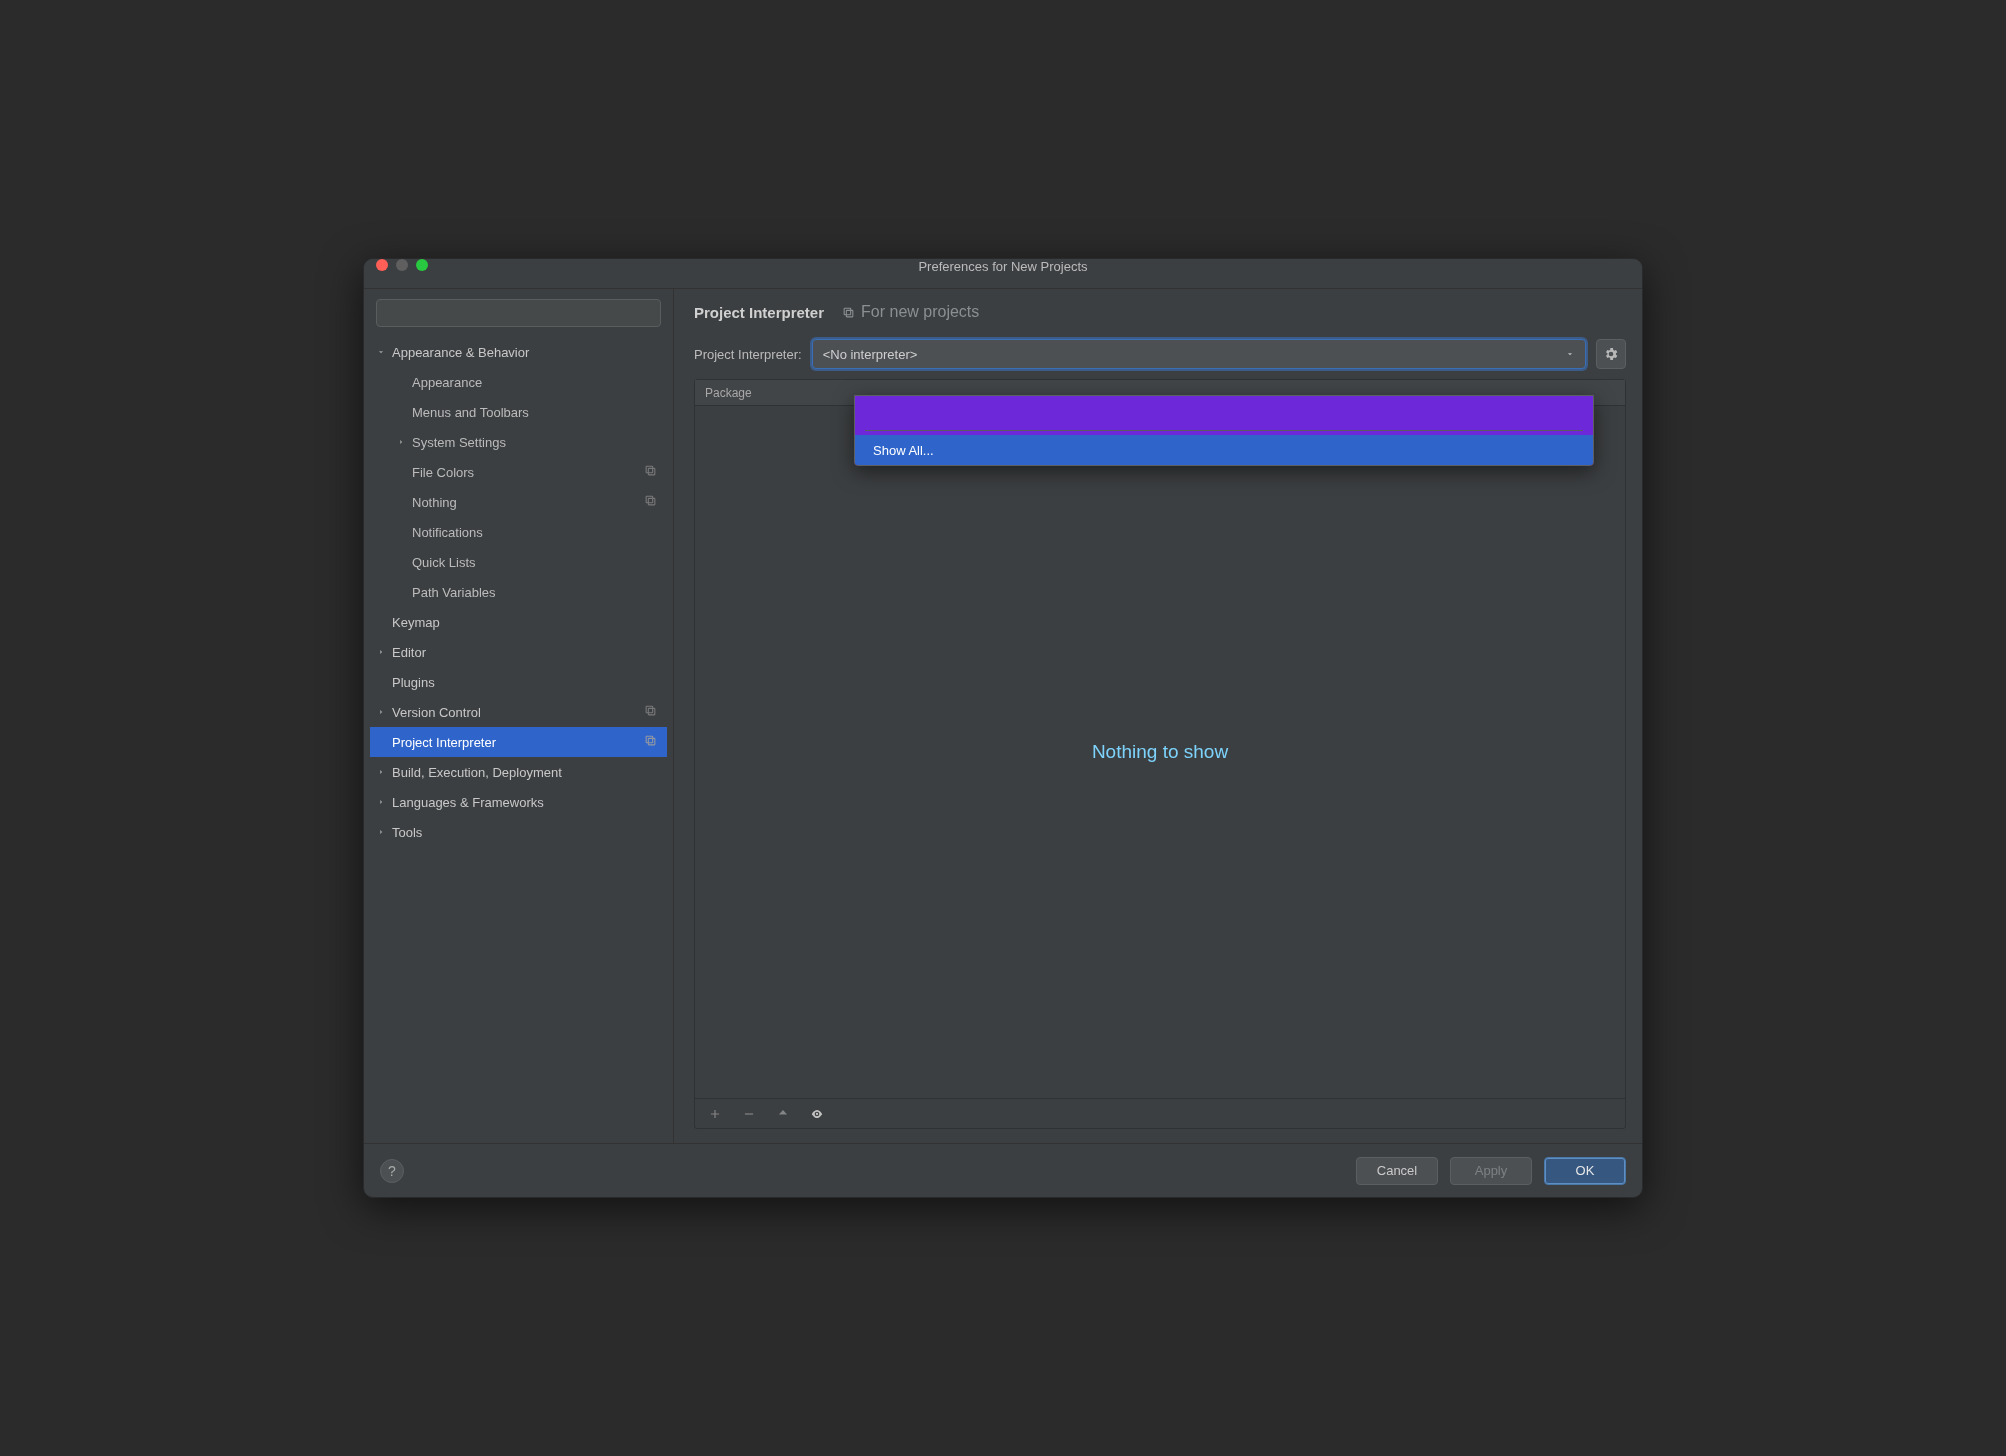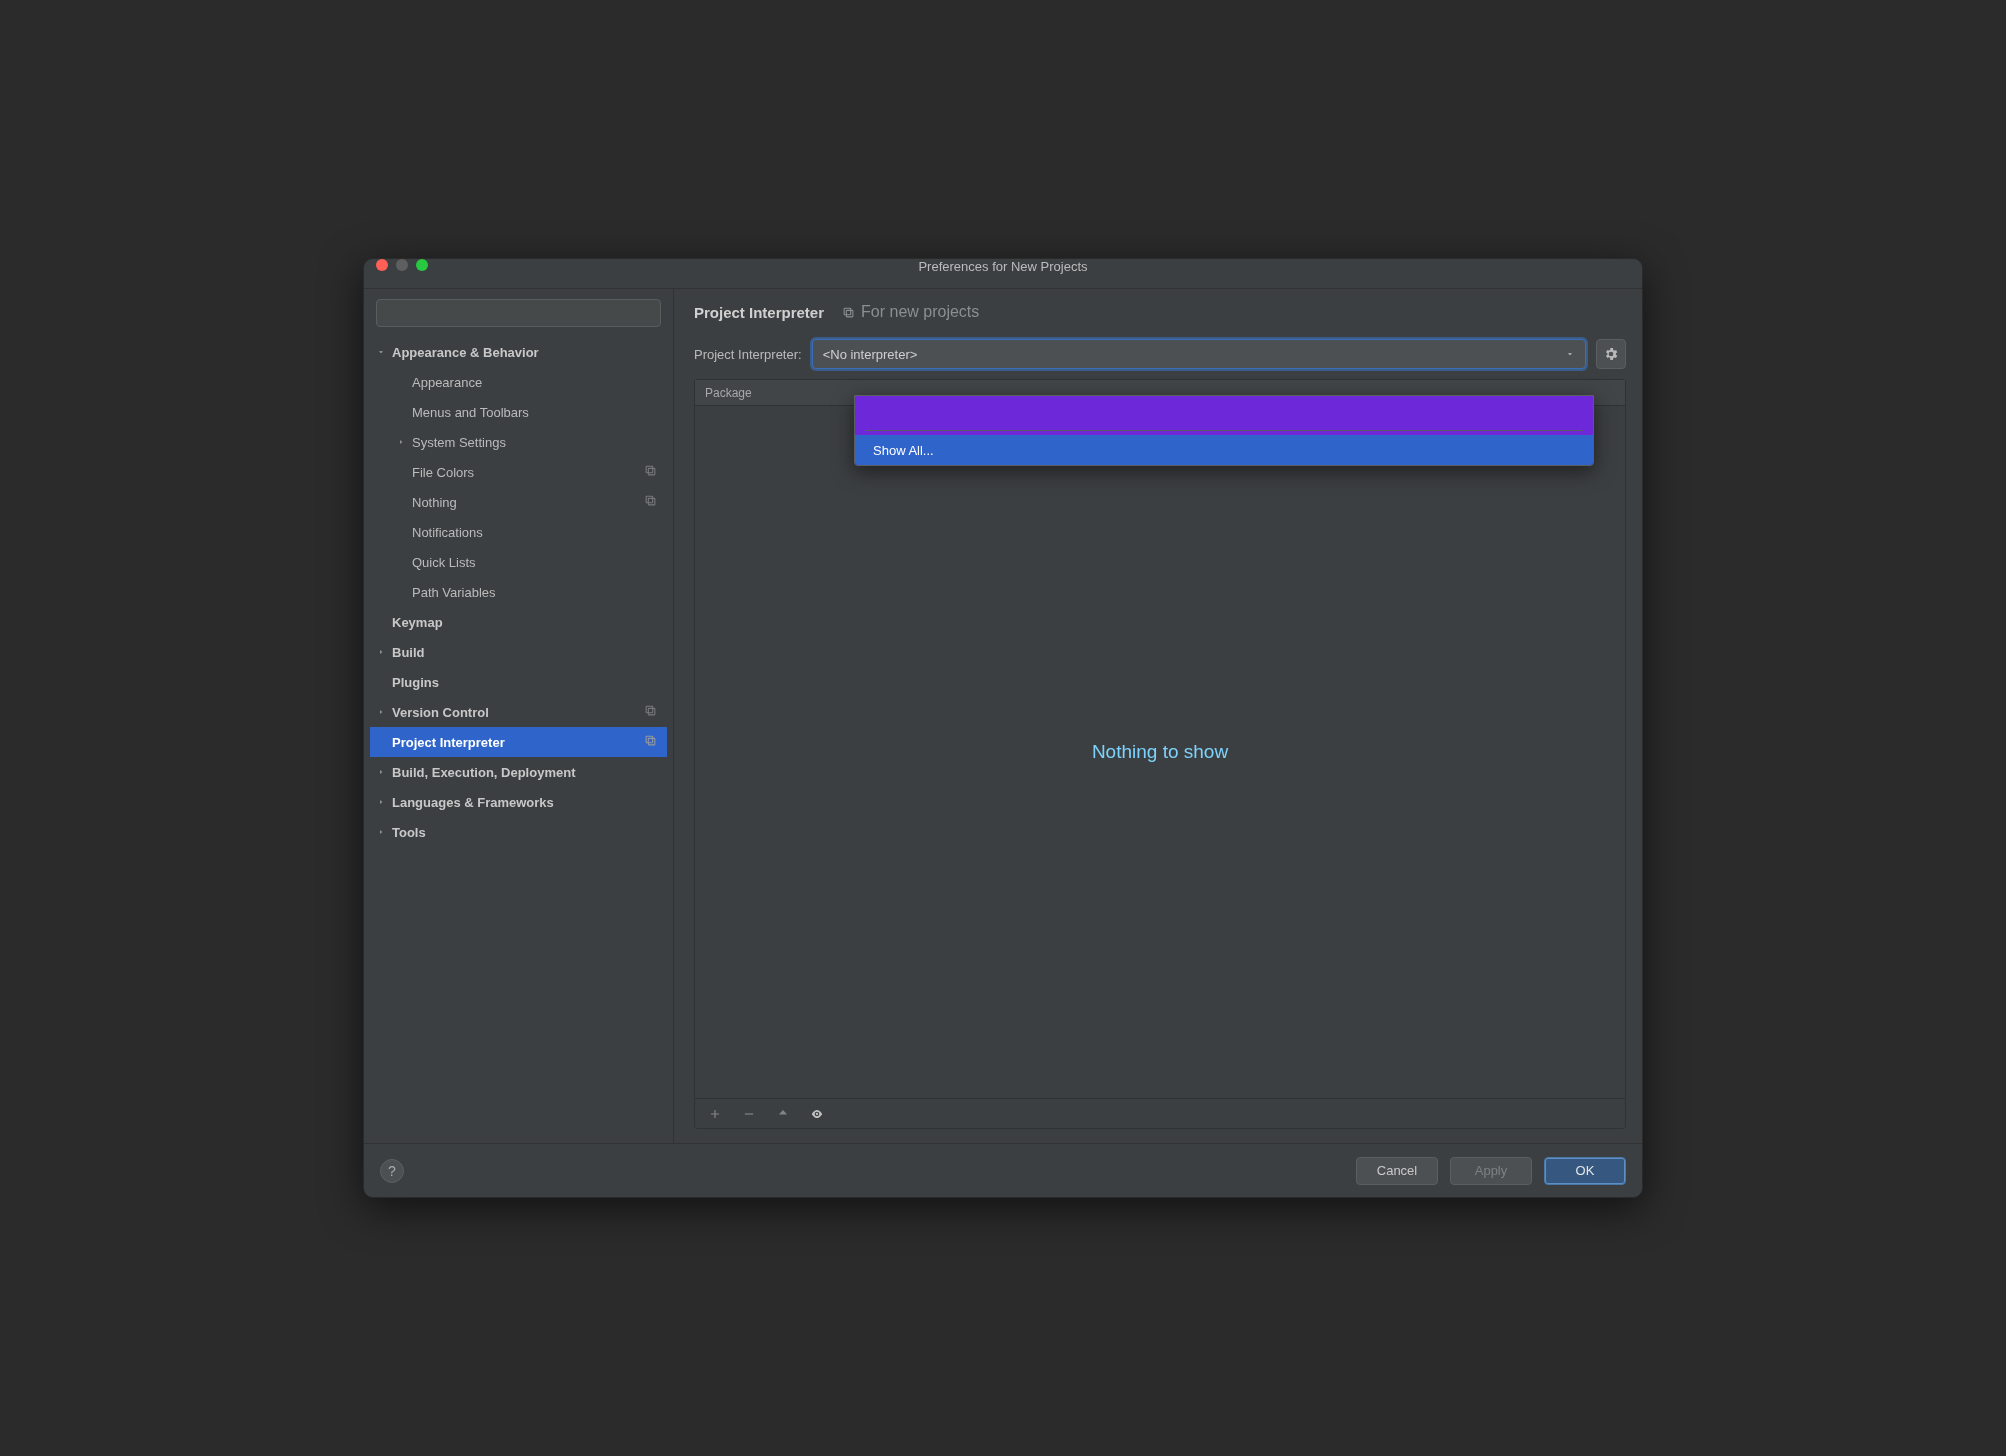--- a/index.html
+++ b/index.html
@@ -60,21 +60,21 @@
     position:absolute; left:14px; top:50%; transform:translateY(-50%);
     width:14px; height:14px; pointer-events:none;
   }
   .tree { list-style:none; font-size:13px; color:#bbbbbb; user-select:none; }
   .tree li { position:relative; }
   .tree .row {
     display:flex; align-items:center; height:30px;
     padding-left: 22px; padding-right:10px; cursor:default;
     white-space:nowrap;
   }
-  .tree .row.bold { font-weight:700; color:#c8c8c8;}
+  .tree .row.bold { font-weight:400; color:#c8c8c8;}
   .tree .row.selected { background:#2f65ca; color:#fff; }
   .tree .row .arrow { width:14px; display:inline-flex; justify-content:center; margin-right:4px; margin-left:-18px;}
   .tree .row .arrow svg{width:10px;height:10px;}
   .tree .copy-icon { position:absolute; right:10px; opacity:0.6; }
   .tree .copy-icon svg{width:13px;height:13px;}
   .tree .row.selected .copy-icon { opacity:0.9; }
 
   .main { flex:1; display:flex; flex-direction:column; position:relative; min-width:0;}
   .breadcrumb {
     display:flex; align-items:center; gap:18px;
@@ -236,21 +236,21 @@
               <span>Keymap</span>
             </div>
           </li>
           <li>
             <div class="row bold" style="padding-left:22px">
               <span class="arrow">
                 <svg viewBox="0 0 24 24" fill="#9e9e9e">
                   <path d="M10 7l5 5-5 5z"></path>
                 </svg>
               </span>
-              <span>Build</span>
+              <span>Editor</span>
             </div>
           </li>
           <li>
             <div class="row bold" style="padding-left:22px">
               <span class="arrow"></span>
               <span>Plugins</span>
             </div>
           </li>
           <li>
             <div class="row bold" style="padding-left:22px">

